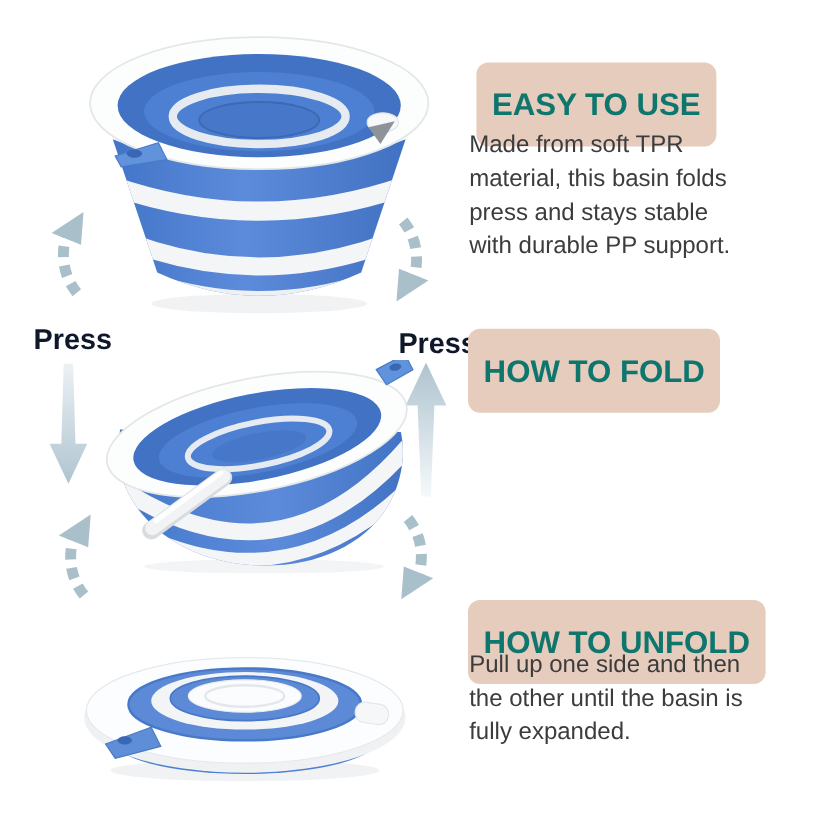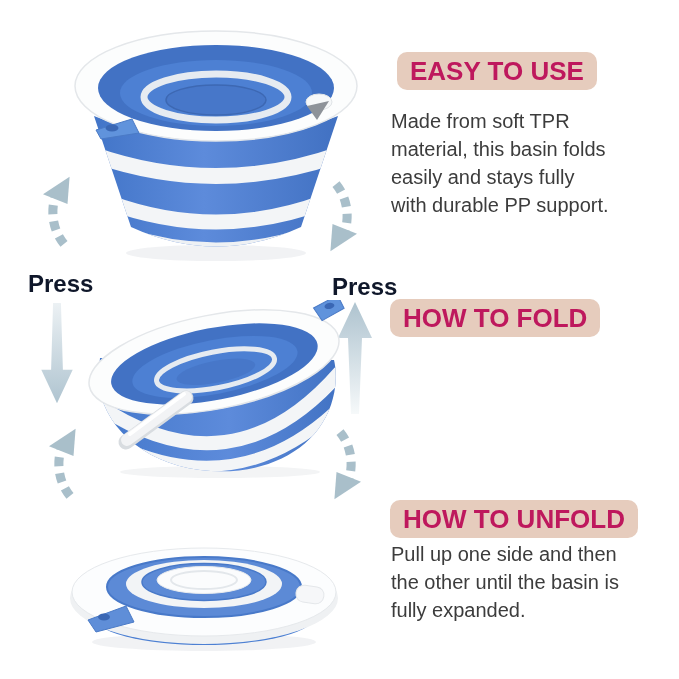--- a/index.html
+++ b/index.html
@@ -1,25 +1,25 @@
 <!DOCTYPE html>
 <html><head>
 <meta charset="utf-8">
 <style>
   html,body{margin:0;padding:0;background:#ffffff;}
   .canvas{position:relative;width:679px;height:679px;background:#ffffff;overflow:hidden;
           font-family:"Liberation Sans",sans-serif;}
   .abs{position:absolute;}
 
   
-  .badge{position:absolute;display:inline-block;background:#e6ccbd;color:#be185d;
-         font-size:26px;font-weight:bold;line-height:30px;padding:4px 13px;
+  .badge{position:absolute;display:inline-block;background:#e6ccbd;color:#0f766e;
+         font-size:26px;font-weight:bold;line-height:30px;padding:20px 13px;
          border-radius:10px;white-space:nowrap;}
   .badge-1{left:397px;top:52px;}
-  .badge-2{left:390px;top:299px;}
+  .badge-2{left:390px;top:274px;}
   .badge-3{left:390px;top:500px;border-radius:10px;}
   .body-text{position:absolute;color:#3c3c3c;font-size:20px;line-height:28px;
              white-space:pre-line;margin:0;}
   .body-1{left:391px;top:107px;width:262px;}
   .body-2{left:391px;top:343px;width:268px;}
   .body-3{left:391px;top:540px;width:272px;}
 
   
   .motion-label{position:absolute;font-size:24px;font-weight:bold;color:#0f172a;}
   .press-label{left:28px;top:270px;}
@@ -176,21 +176,21 @@
       <ellipse cx="42" cy="97" rx="6" ry="3.5" fill="#3a67b4"></ellipse>
     </g>
     <g>
       <rect x="234" y="66" width="28" height="17" rx="8" fill="#f6f7f9" stroke="#e4e7ea" stroke-width="1" transform="rotate(8 248 74)"></rect>
     </g>
   </svg>
 
   <div class="badge badge-1">EASY TO USE</div>
   <p class="body-text body-1">Made from soft TPR
 material, this basin folds
-easily and stays fully
+press and stays stable
 with durable PP support.</p>
 
   <div class="badge badge-2">HOW TO FOLD</div>
 
   <div class="badge badge-3">HOW TO UNFOLD</div>
   <p class="body-text body-3">Pull up one side and then
 the other until the basin is
 fully expanded.</p>
 
 </div>

